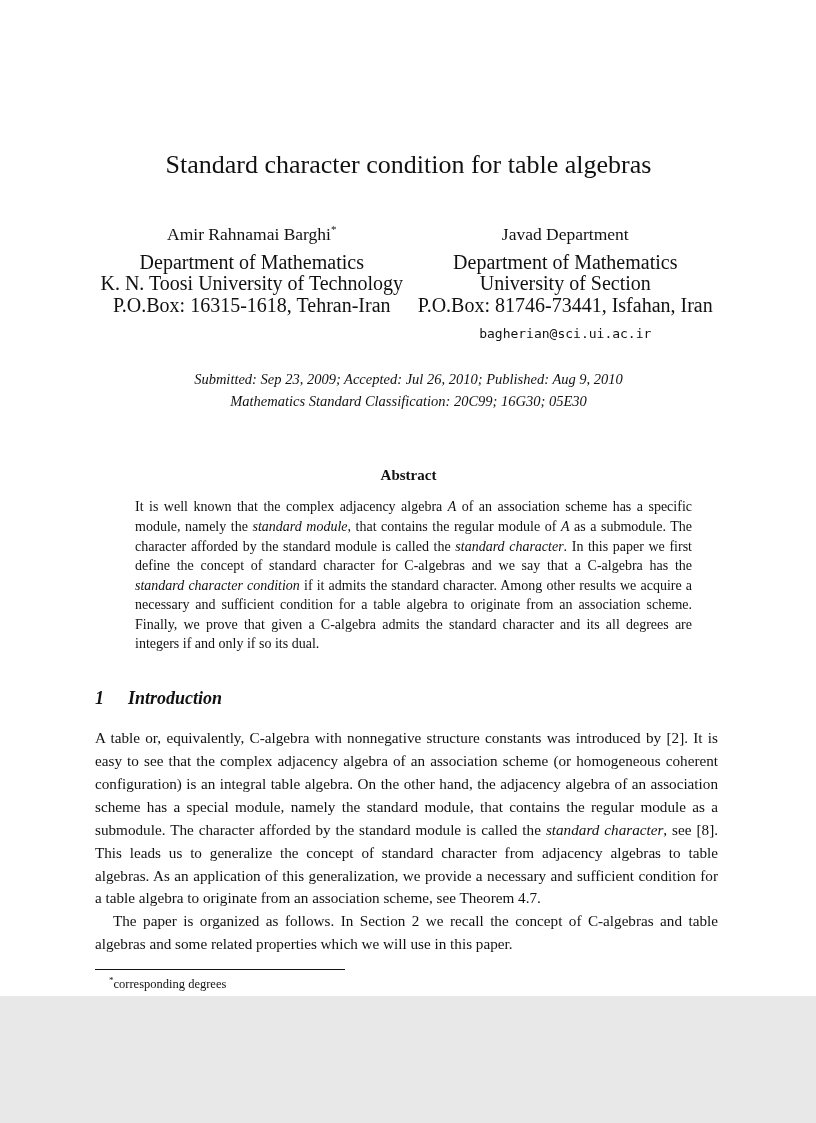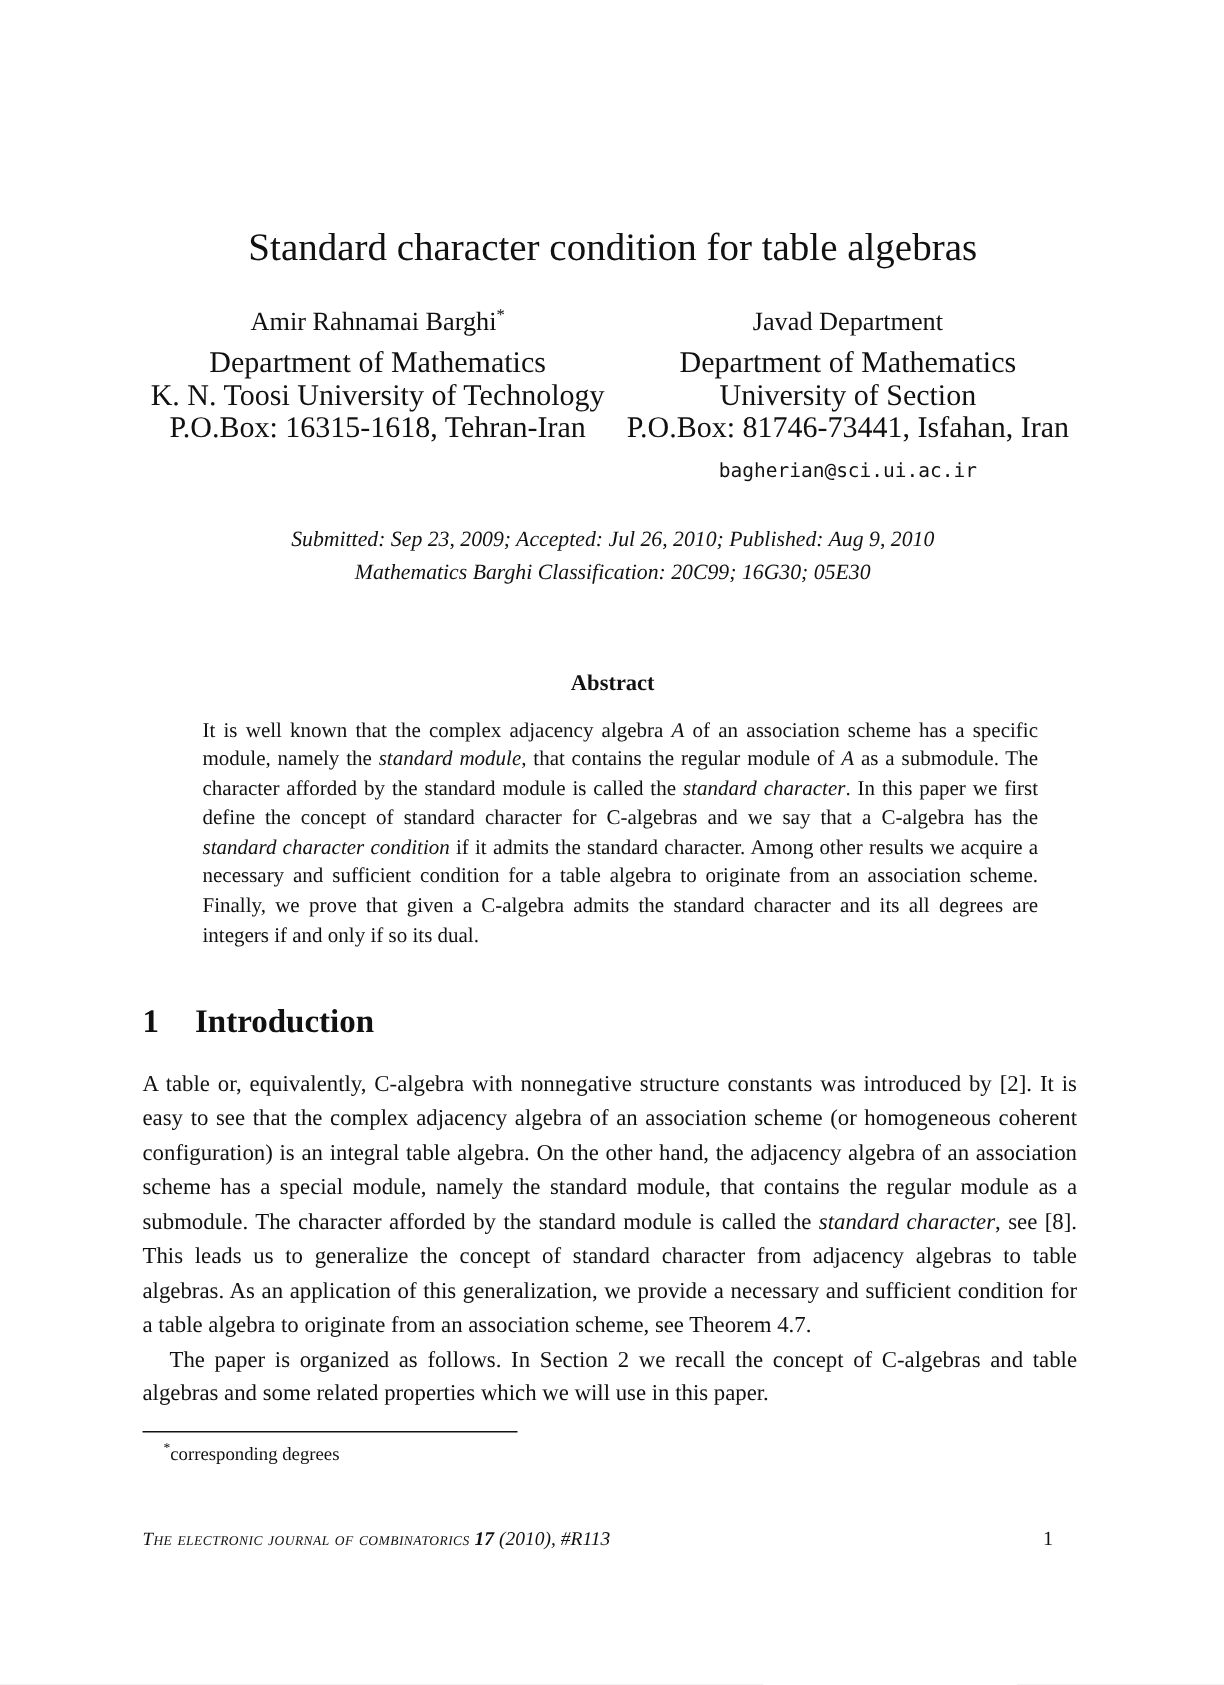--- a/index.html
+++ b/index.html
@@ -1,19 +1,19 @@
 <!DOCTYPE html>
 <html><head>
 <meta charset="utf-8">
 <style>
   html, body { margin: 0; padding: 0; background: #e8e8e8; }
   .page {
     position: relative;
     width: 816px;
-    height: 1123px;
+    height: 996px;
     margin: 0 auto;
     background: #ffffff;
     color: #111111;
     font-family: "Liberation Serif", "DejaVu Serif", serif;
     overflow: hidden;
   }
   .content {
     position: absolute;
     left: 95px;
     top: 0;
@@ -23,21 +23,21 @@
     margin: 150px 0 0 0;
     font-size: 26px;
     font-weight: normal;
     text-align: center;
   }
   .authors-row {
     display: flex;
     margin-top: 24px;
   }
   .author-col { flex: 1; text-align: center; }
-  .author-name { font-size: 17.5px; margin-bottom: 7px; }
+  .author-name { font-size: 17.5px; margin-bottom: 7px; margin-top: 19px; }
   .author-name sup { font-size: 11px; }
   .aff-line { font-size: 20px; line-height: 21.5px; }
   .author-email {
     font-family: "DejaVu Sans Mono", "Liberation Mono", monospace;
     font-size: 13px;
     margin-top: 10px;
   }
   .meta-block {
     margin-top: 27px;
     text-align: center;
@@ -53,22 +53,23 @@
     margin: 0 0 13px 0;
   }
   .abstract-body {
     margin: 0 30px 0 40px;
     font-size: 14px;
     line-height: 19.6px;
     text-align: justify;
   }
   .section-heading {
     margin: 34px 0 0 0;
-    font-size: 22px;
+    font-size: 18px;
     font-weight: bold;
+    font-style: italic;
   }
   .section-number { margin-right: 24px; }
   .body-para {
     margin: 18px 4px 0 0;
     font-size: 15.2px;
     line-height: 22.9px;
     text-align: justify;
   }
   .body-para.indented { margin-top: 0; text-indent: 18px; }
   .footnote-area { margin-top: 13px; }
@@ -116,21 +117,21 @@
         <div class="author-name"><span>Javad Department</span><sup></sup></div>
         <div class="aff-line">Department of Mathematics</div>
         <div class="aff-line">University of Section</div>
         <div class="aff-line">P.O.Box: 81746-73441, Isfahan, Iran</div>
         <div class="author-email">bagherian@sci.ui.ac.ir</div>
       </div>
     </div>
 
     <div class="meta-block">
       <div>Submitted: Sep 23, 2009; Accepted: Jul 26, 2010; Published: Aug 9, 2010</div>
-      <div>Mathematics Barghi Classification: 20C99; 16G30; 05E30</div>
+      <div>Mathematics Standard Classification: 20C99; 16G30; 05E30</div>
     </div>
 
     <div class="abstract-block">
       <div class="abstract-heading">Abstract</div>
       <div class="abstract-body"><span>It is well known that the complex adjacency algebra </span><span style="font-style: italic;">A</span><span> of an association scheme has a specific module, namely the </span><span style="font-style: italic;">standard module</span><span>, that contains the regular module of </span><span style="font-style: italic;">A</span><span> as a submodule. The character afforded by the standard module is called the </span><span style="font-style: italic;">standard character</span><span>. In this paper we first define the concept of standard character for C-algebras and we say that a C-algebra has the </span><span style="font-style: italic;">standard character condition</span><span> if it admits the standard character. Among other results we acquire a necessary and sufficient condition for a table algebra to originate from an association scheme. Finally, we prove that given a C-algebra admits the standard character and its all degrees are integers if and only if so its dual.</span></div>
     </div>
 
     <h2 class="section-heading"><span class="section-number">1</span><span>Introduction</span></h2>
 
     <p class="body-para"><span>A table or, equivalently, C-algebra with nonnegative structure constants was introduced by [2]. It is easy to see that the complex adjacency algebra of an association scheme (or homogeneous coherent configuration) is an integral table algebra. On the other hand, the adjacency algebra of an association scheme has a special module, namely the standard module, that contains the regular module as a submodule. The character afforded by the standard module is called the </span><span style="font-style: italic;">standard character</span><span>, see [8]. This leads us to generalize the concept of standard character from adjacency algebras to table algebras. As an application of this generalization, we provide a necessary and sufficient condition for a table algebra to originate from an association scheme, see Theorem 4.7.</span></p>

